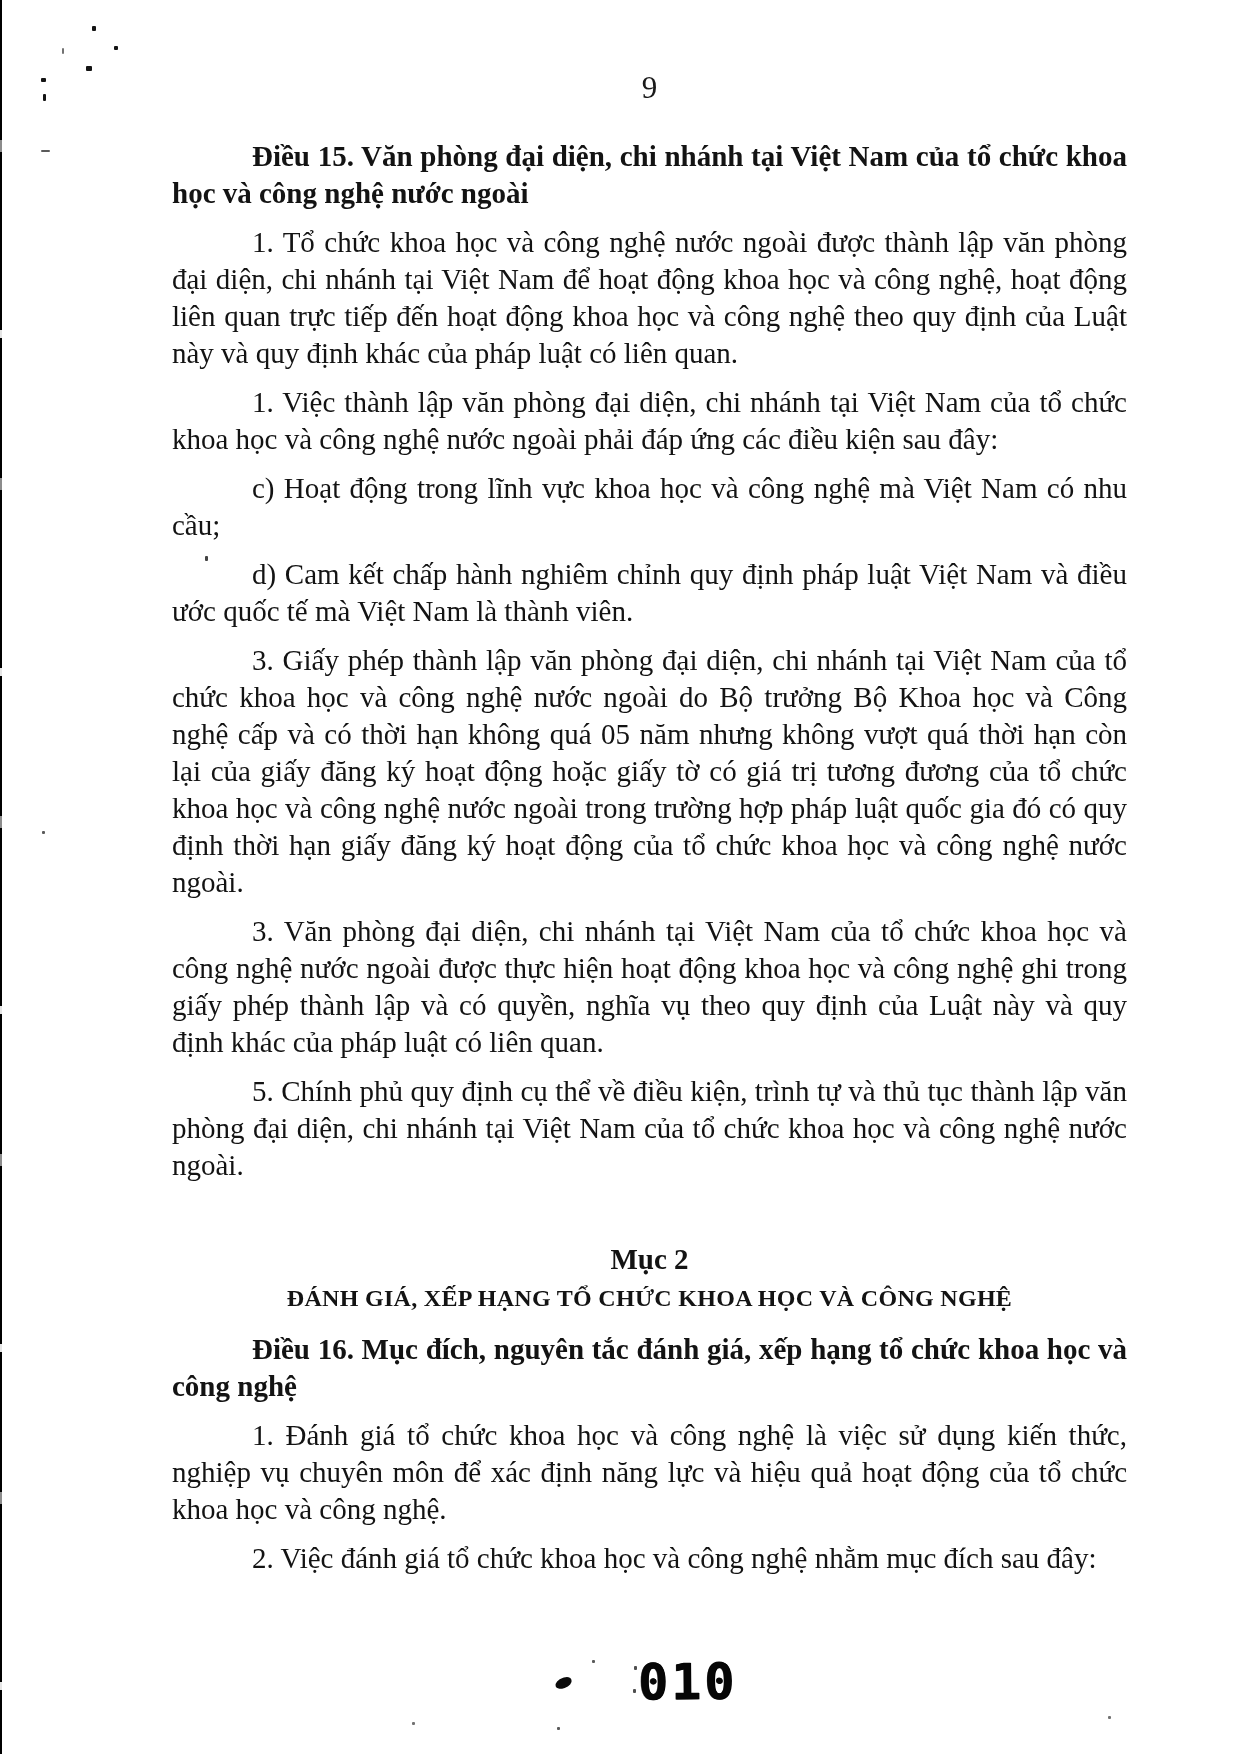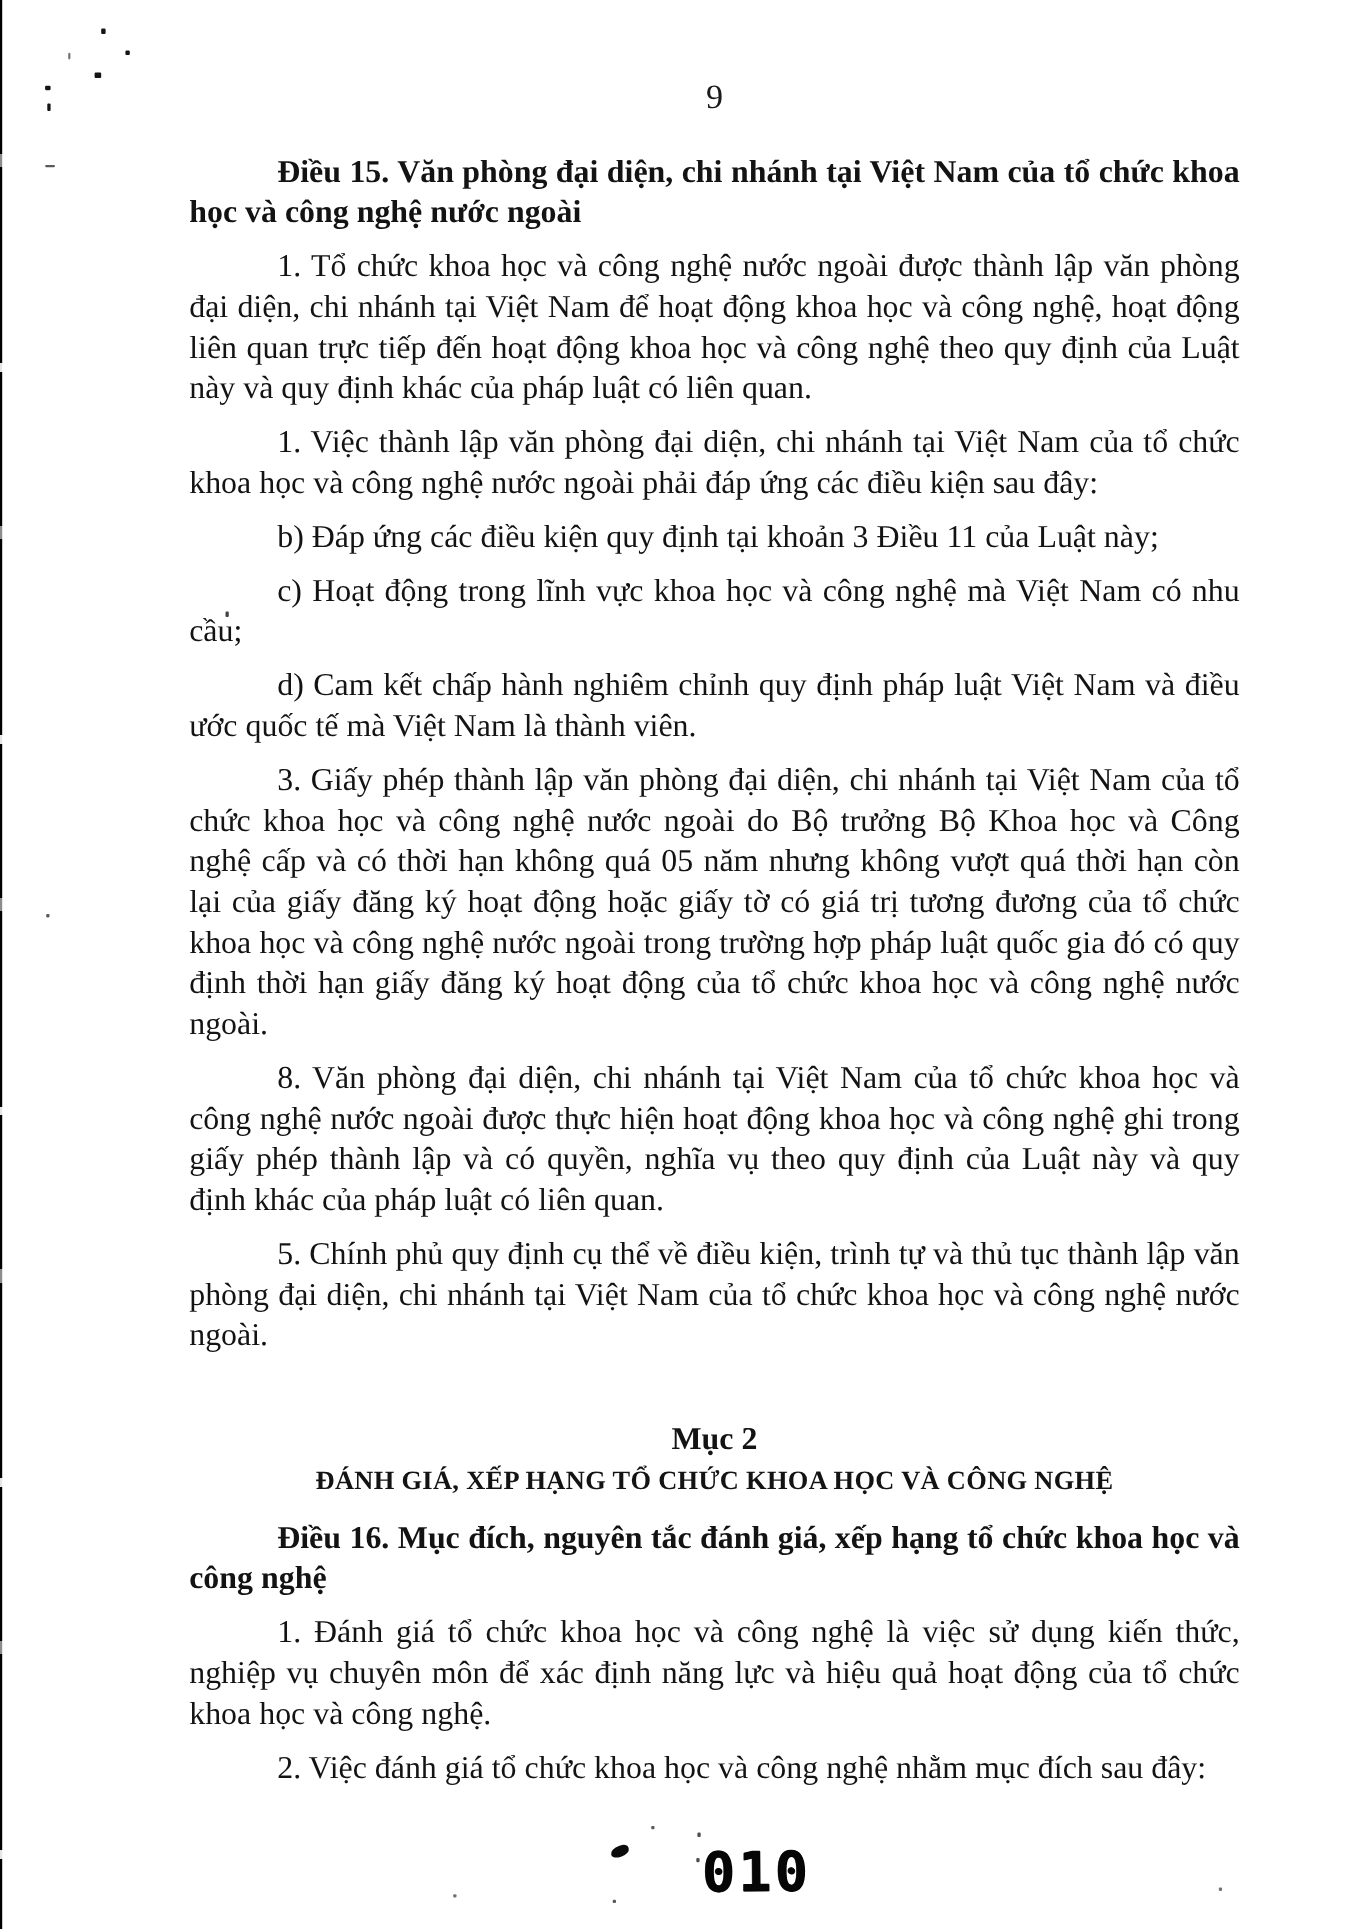--- a/index.html
+++ b/index.html
@@ -35,21 +35,20 @@
   .sec-kicker{font-size:29px;line-height:38px;}
   .sec-title{font-size:24px;line-height:40px;letter-spacing:.3px;}
   .art16-head{margin-bottom:11px;}
   
   .stamp{
     position:absolute;left:638px;top:1653px;
     font-family:"DejaVu Sans Mono",monospace;
     font-weight:bold;font-size:50px;letter-spacing:3px;color:#060606;
     text-shadow:0.6px 0.4px 0 #000, -0.3px 0.3px 0 rgba(0,0,0,.6);
     transform:rotate(-.5deg);
-    margin-top:20px;
   }
   
   .speck{position:absolute;background:#141414;border-radius:1px;}
   .blob{
     position:absolute;left:555px;top:1678px;width:17px;height:10px;
     background:#0b0b0b;border-radius:60% 40% 55% 45%;
     transform:rotate(-18deg);
   }
 </style>
 </head>
@@ -75,25 +74,24 @@
   <div class="speck" style="left:412px;top:1722px;width:3px;height:3px;opacity:.6;"></div>
   <div class="speck" style="left:1108px;top:1716px;width:3px;height:3px;opacity:.6;"></div>
 
   <div class="pageno">9</div>
 
   <div class="content">
     <p class="h">Điều 15. Văn phòng đại diện, chi nhánh tại Việt Nam của tổ chức khoa học và công nghệ nước ngoài</p>
 
     <p>1. Tổ chức khoa học và công nghệ nước ngoài được thành lập văn phòng đại diện, chi nhánh tại Việt Nam để hoạt động khoa học và công nghệ, hoạt động liên quan trực tiếp đến hoạt động khoa học và công nghệ theo quy định của Luật này và quy định khác của pháp luật có liên quan.</p>
     <p>1. Việc thành lập văn phòng đại diện, chi nhánh tại Việt Nam của tổ chức khoa học và công nghệ nước ngoài phải đáp ứng các điều kiện sau đây:</p>
-    <p>b) Đáp ứng các điều kiện quy định tại khoản 3 Điều 11 của Luật này;</p>
     <p>c) Hoạt động trong lĩnh vực khoa học và công nghệ mà Việt Nam có nhu cầu;</p>
     <p>d) Cam kết chấp hành nghiêm chỉnh quy định pháp luật Việt Nam và điều ước quốc tế mà Việt Nam là thành viên.</p>
     <p>3. Giấy phép thành lập văn phòng đại diện, chi nhánh tại Việt Nam của tổ chức khoa học và công nghệ nước ngoài do Bộ trưởng Bộ Khoa học và Công nghệ cấp và có thời hạn không quá 05 năm nhưng không vượt quá thời hạn còn lại của giấy đăng ký hoạt động hoặc giấy tờ có giá trị tương đương của tổ chức khoa học và công nghệ nước ngoài trong trường hợp pháp luật quốc gia đó có quy định thời hạn giấy đăng ký hoạt động của tổ chức khoa học và công nghệ nước ngoài.</p>
-    <p>8. Văn phòng đại diện, chi nhánh tại Việt Nam của tổ chức khoa học và công nghệ nước ngoài được thực hiện hoạt động khoa học và công nghệ ghi trong giấy phép thành lập và có quyền, nghĩa vụ theo quy định của Luật này và quy định khác của pháp luật có liên quan.</p>
+    <p>3. Văn phòng đại diện, chi nhánh tại Việt Nam của tổ chức khoa học và công nghệ nước ngoài được thực hiện hoạt động khoa học và công nghệ ghi trong giấy phép thành lập và có quyền, nghĩa vụ theo quy định của Luật này và quy định khác của pháp luật có liên quan.</p>
     <p>5. Chính phủ quy định cụ thể về điều kiện, trình tự và thủ tục thành lập văn phòng đại diện, chi nhánh tại Việt Nam của tổ chức khoa học và công nghệ nước ngoài.</p>
 
     <div class="section-head">
       <div class="sec-kicker">Mục 2</div>
       <div class="sec-title">ĐÁNH GIÁ, XẾP HẠNG TỔ CHỨC KHOA HỌC VÀ CÔNG NGHỆ</div>
     </div>
 
     <p class="h art16-head">Điều 16. Mục đích, nguyên tắc đánh giá, xếp hạng tổ chức khoa học và công nghệ</p>
     <p>1. Đánh giá tổ chức khoa học và công nghệ là việc sử dụng kiến thức, nghiệp vụ chuyên môn để xác định năng lực và hiệu quả hoạt động của tổ chức khoa học và công nghệ.</p>
     <p>2. Việc đánh giá tổ chức khoa học và công nghệ nhằm mục đích sau đây:</p>

